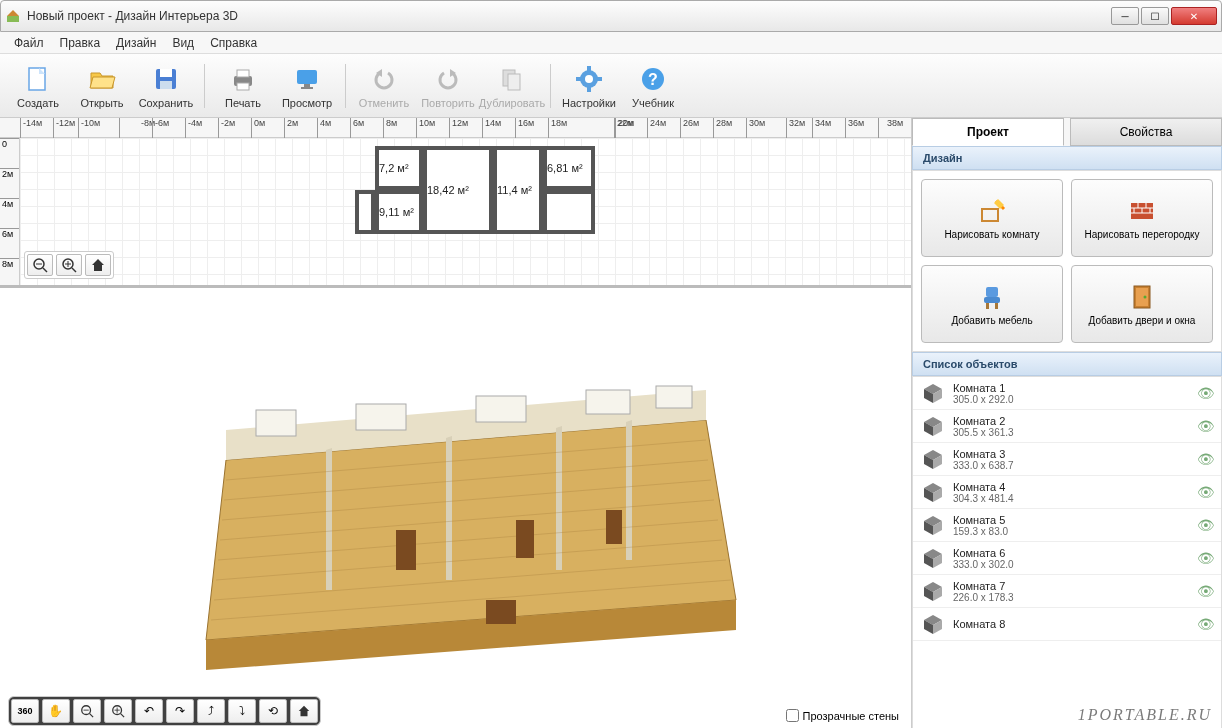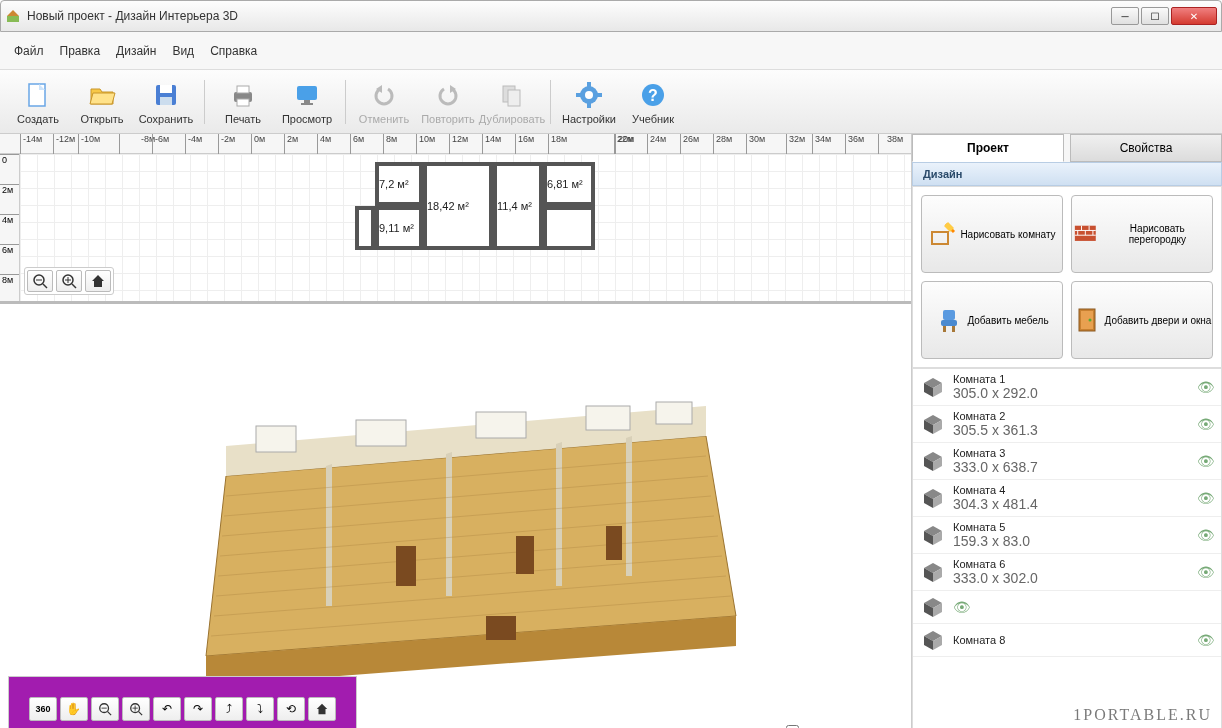--- a/index.html
+++ b/index.html
@@ -5,21 +5,21 @@
 * { box-sizing: border-box; margin: 0; padding: 0; font-family: Tahoma, Arial, sans-serif; }
 body { background: #fff; width: 1222px; height: 728px; overflow: hidden; position: relative; }
 
 .titlebar { height: 28px; background: linear-gradient(#fdfdfd, #e8e8e8); border: 1px solid #aaa; border-radius: 4px 4px 0 0; display: flex; align-items: center; padding: 15px 4px; }
 .titlebar .app-icon { width: 16px; height: 16px; margin-right: 6px; display:inline-block; }
 .titlebar .title { font-size: 12px; color: #333; }
 .titlebar .win-controls { margin-left: auto; display: flex; gap: 2px; }
 .titlebar .win-btn { width: 28px; height: 18px; border: 1px solid #999; background: linear-gradient(#fafafa,#e0e0e0); border-radius: 2px; display:flex; align-items:center; justify-content:center; font-size:10px; cursor:pointer; }
 .titlebar .win-btn.close { background: linear-gradient(#f08080,#d43a2f); color:#fff; border-color:#a22; width:46px; }
 
-.menubar { height: 38px; border-bottom: 1px solid #ddd; display: flex; align-items: center; padding: 0 6px; font-size: 12px; background:#f7f7f7; }
+.menubar { height: 22px; border-bottom: 1px solid #ddd; display: flex; align-items: center; padding: 0 6px; font-size: 12px; background:#f7f7f7; }
 .menubar .menu-item { padding: 2px 8px; cursor: pointer; color:#333; }
 
 .toolbar { height: 64px; background: linear-gradient(#fdfdfd,#eaeaea); border-bottom: 1px solid #ccc; display: flex; align-items: center; padding: 0 6px; font-size: 11px; }
 .tool-btn { width: 60px; height: 58px; display:flex; flex-direction:column; align-items:center; justify-content:center; cursor:pointer; border-radius:3px; margin:0 2px; }
 .tool-btn .ic { width:32px; height:32px; display:flex; align-items:center; justify-content:center; }
 .tool-btn .lbl { font-size:11px; color:#333; margin-top:2px; }
 .tool-btn.disabled .lbl { color:#aaa; }
 .tool-sep { width:1px; height:44px; background:#ccc; margin:0 6px; }
 
 .main { display:flex; height: calc(728px - 28px - 22px - 64px); }
@@ -33,44 +33,44 @@
   background-image: linear-gradient(#eee 1px, transparent 1px), linear-gradient(90deg, #eee 1px, transparent 1px);
   background-size: 17px 17px; }
 .floorplan { position:absolute; top:28px; left:375px; width:220px; height:100px; }
 .floorplan .room { position:absolute; border:4px solid #555; background:#fff; font-size:11px; display:flex; align-items:center; color:#222; }
 .zoom-tools { position:absolute; bottom:6px; left:24px; display:flex; gap:3px; background:#fff; border:1px solid #ccc; padding:2px; border-radius:3px; }
 .zoom-tools .zt { width:26px; height:22px; border:1px solid #bbb; background:linear-gradient(#fff,#eee); border-radius:2px; display:flex; align-items:center; justify-content:center; font-size:13px; cursor:pointer; }
 
 .view3d { flex:1; background:#fff; position:relative; display:flex; align-items:center; justify-content:center; }
 .view3d .render { width:620px; height:340px; position:relative; perspective:800px; }
 
-.view3d-toolbar { position:absolute; bottom:6px; left:8px; display:flex; gap:3px; background:#a21caf; border:1px solid #ccc; padding:20px; border-radius:0; }
+.view3d-toolbar { position:absolute; bottom:6px; left:8px; display:flex; gap:3px; background:#404040; border:1px solid #ccc; padding:2px; border-radius:6px; }
 .view3d-toolbar .vt { width:28px; height:24px; border:1px solid #bbb; background:linear-gradient(#fff,#eee); border-radius:2px; display:flex; align-items:center; justify-content:center; font-size:12px; cursor:pointer; }
 .view3d .transparent-chk { position:absolute; bottom:10px; right:12px; font-size:11px; display:flex; align-items:center; gap:4px; }
 
 .sidebar { width:310px; background:#f6f6f6; display:flex; flex-direction:column; }
 .tabs { height:28px; display:flex;gap:6px; }
 .tabs .tab { flex:1; border:1px solid #bbb; background:linear-gradient(#f0f0f0,#dcdcdc); display:flex; align-items:center; justify-content:center; font-size:12px; cursor:pointer; }
 .tabs .tab.active { background:#fff; border-bottom:1px solid #fff; font-weight:bold; }
 
 .panel-header { height:24px; background:linear-gradient(#eaf2fb,#cfe0f2); border:1px solid #b8cde4; font-size:11px; font-weight:bold; color:#2a4a6a; display:flex; align-items:center; padding:0 10px; }
 
 .design-buttons { padding:8px; display:grid; grid-template-columns:1fr 1fr; gap:8px; background:#fff; border:1px solid #ddd; }
-.design-btn { height:78px; border:1px solid #bbb; background:linear-gradient(#fdfdfd,#e8e8e8); border-radius:4px; display:flex; flex-direction:row; align-items:center; justify-content:center; font-size:10px; cursor:pointer; text-align:center; gap:4px; }
+.design-btn { height:78px; border:1px solid #bbb; background:linear-gradient(#fdfdfd,#e8e8e8); border-radius:4px; display:flex; flex-direction:column; align-items:center; justify-content:center; font-size:10px; cursor:pointer; text-align:center; gap:4px; }
 .design-btn .dic { width:28px; height:28px; }
 
 .object-list { flex:1; overflow-y:auto; background:#fff; border:1px solid #ddd; }
 .obj-item { display:flex; align-items:center; padding:4px 8px; border-bottom:1px solid #eee; font-size:11px; cursor:pointer; gap:8px; }
 .obj-item .cube { width:24px; height:24px; }
 .obj-item .info { flex:1; }
 .obj-item .info .nm { font-weight:normal; color:#222; }
-.obj-item .info .dim { font-size:14px; color:#666; }
+.obj-item .info .dim { font-size:10px; color:#666; }
 .obj-item .eye { width:16px; color:#7a7; font-size:14px; }
 
-.watermark { position:absolute; bottom:4px; right:10px; font-family:'Times New Roman',serif; font-size:16px; letter-spacing:2px; color:#333; opacity:0.65; pointer-events:none; }
+.watermark { position:absolute; bottom:4px; right:10px; font-family:'Times New Roman',serif; font-size:16px; letter-spacing:2px; color:#333; opacity:0.65; pointer-events:none;font-style:italic; }
 
 svg { display:block; }
 </style>
 </head>
 <body>
 
 <div class="titlebar">
   <span class="app-icon">
     <svg viewBox="0 0 16 16">
         <rect x="2" y="8" width="12" height="6" fill="#8b5"></rect>
@@ -407,20 +407,21 @@
             <svg viewBox="0 0 28 28">
               <rect x="6" y="3" width="16" height="22" fill="#c88030" stroke="#8a5820"></rect>
               <rect x="8" y="5" width="12" height="18" fill="#e8a050"></rect>
               <circle cx="17" cy="14" r="1.5" fill="#5a3"></circle>
             </svg>
           </span>
         <span>Добавить двери и окна</span>
       </div>
     </div>
 
+    <div class="panel-header">Список объектов</div>
     <div class="object-list" id="obj-list">
         <div class="obj-item">
     <span class="cube">
             <svg viewBox="0 0 24 24">
               <polygon points="12,3 21,8 12,13 3,8" fill="#888"></polygon>
               <polygon points="3,8 12,13 12,22 3,17" fill="#555"></polygon>
               <polygon points="21,8 12,13 12,22 21,17" fill="#aaa"></polygon>
             </svg>
           </span>
     <span class="info">
@@ -500,20 +501,24 @@
     <span class="eye">👁</span>
         </div>
         <div class="obj-item">
     <span class="cube">
             <svg viewBox="0 0 24 24">
               <polygon points="12,3 21,8 12,13 3,8" fill="#888"></polygon>
               <polygon points="3,8 12,13 12,22 3,17" fill="#555"></polygon>
               <polygon points="21,8 12,13 12,22 21,17" fill="#aaa"></polygon>
             </svg>
           </span>
+    <span class="info">
+      <div class="nm">Комната 7</div>
+      <div class="dim">226.0 x 178.3</div>
+    </span>
     <span class="eye">👁</span>
         </div>
         <div class="obj-item">
     <span class="cube">
             <svg viewBox="0 0 24 24">
               <polygon points="12,3 21,8 12,13 3,8" fill="#888"></polygon>
               <polygon points="3,8 12,13 12,22 3,17" fill="#555"></polygon>
               <polygon points="21,8 12,13 12,22 21,17" fill="#aaa"></polygon>
             </svg>
           </span>

